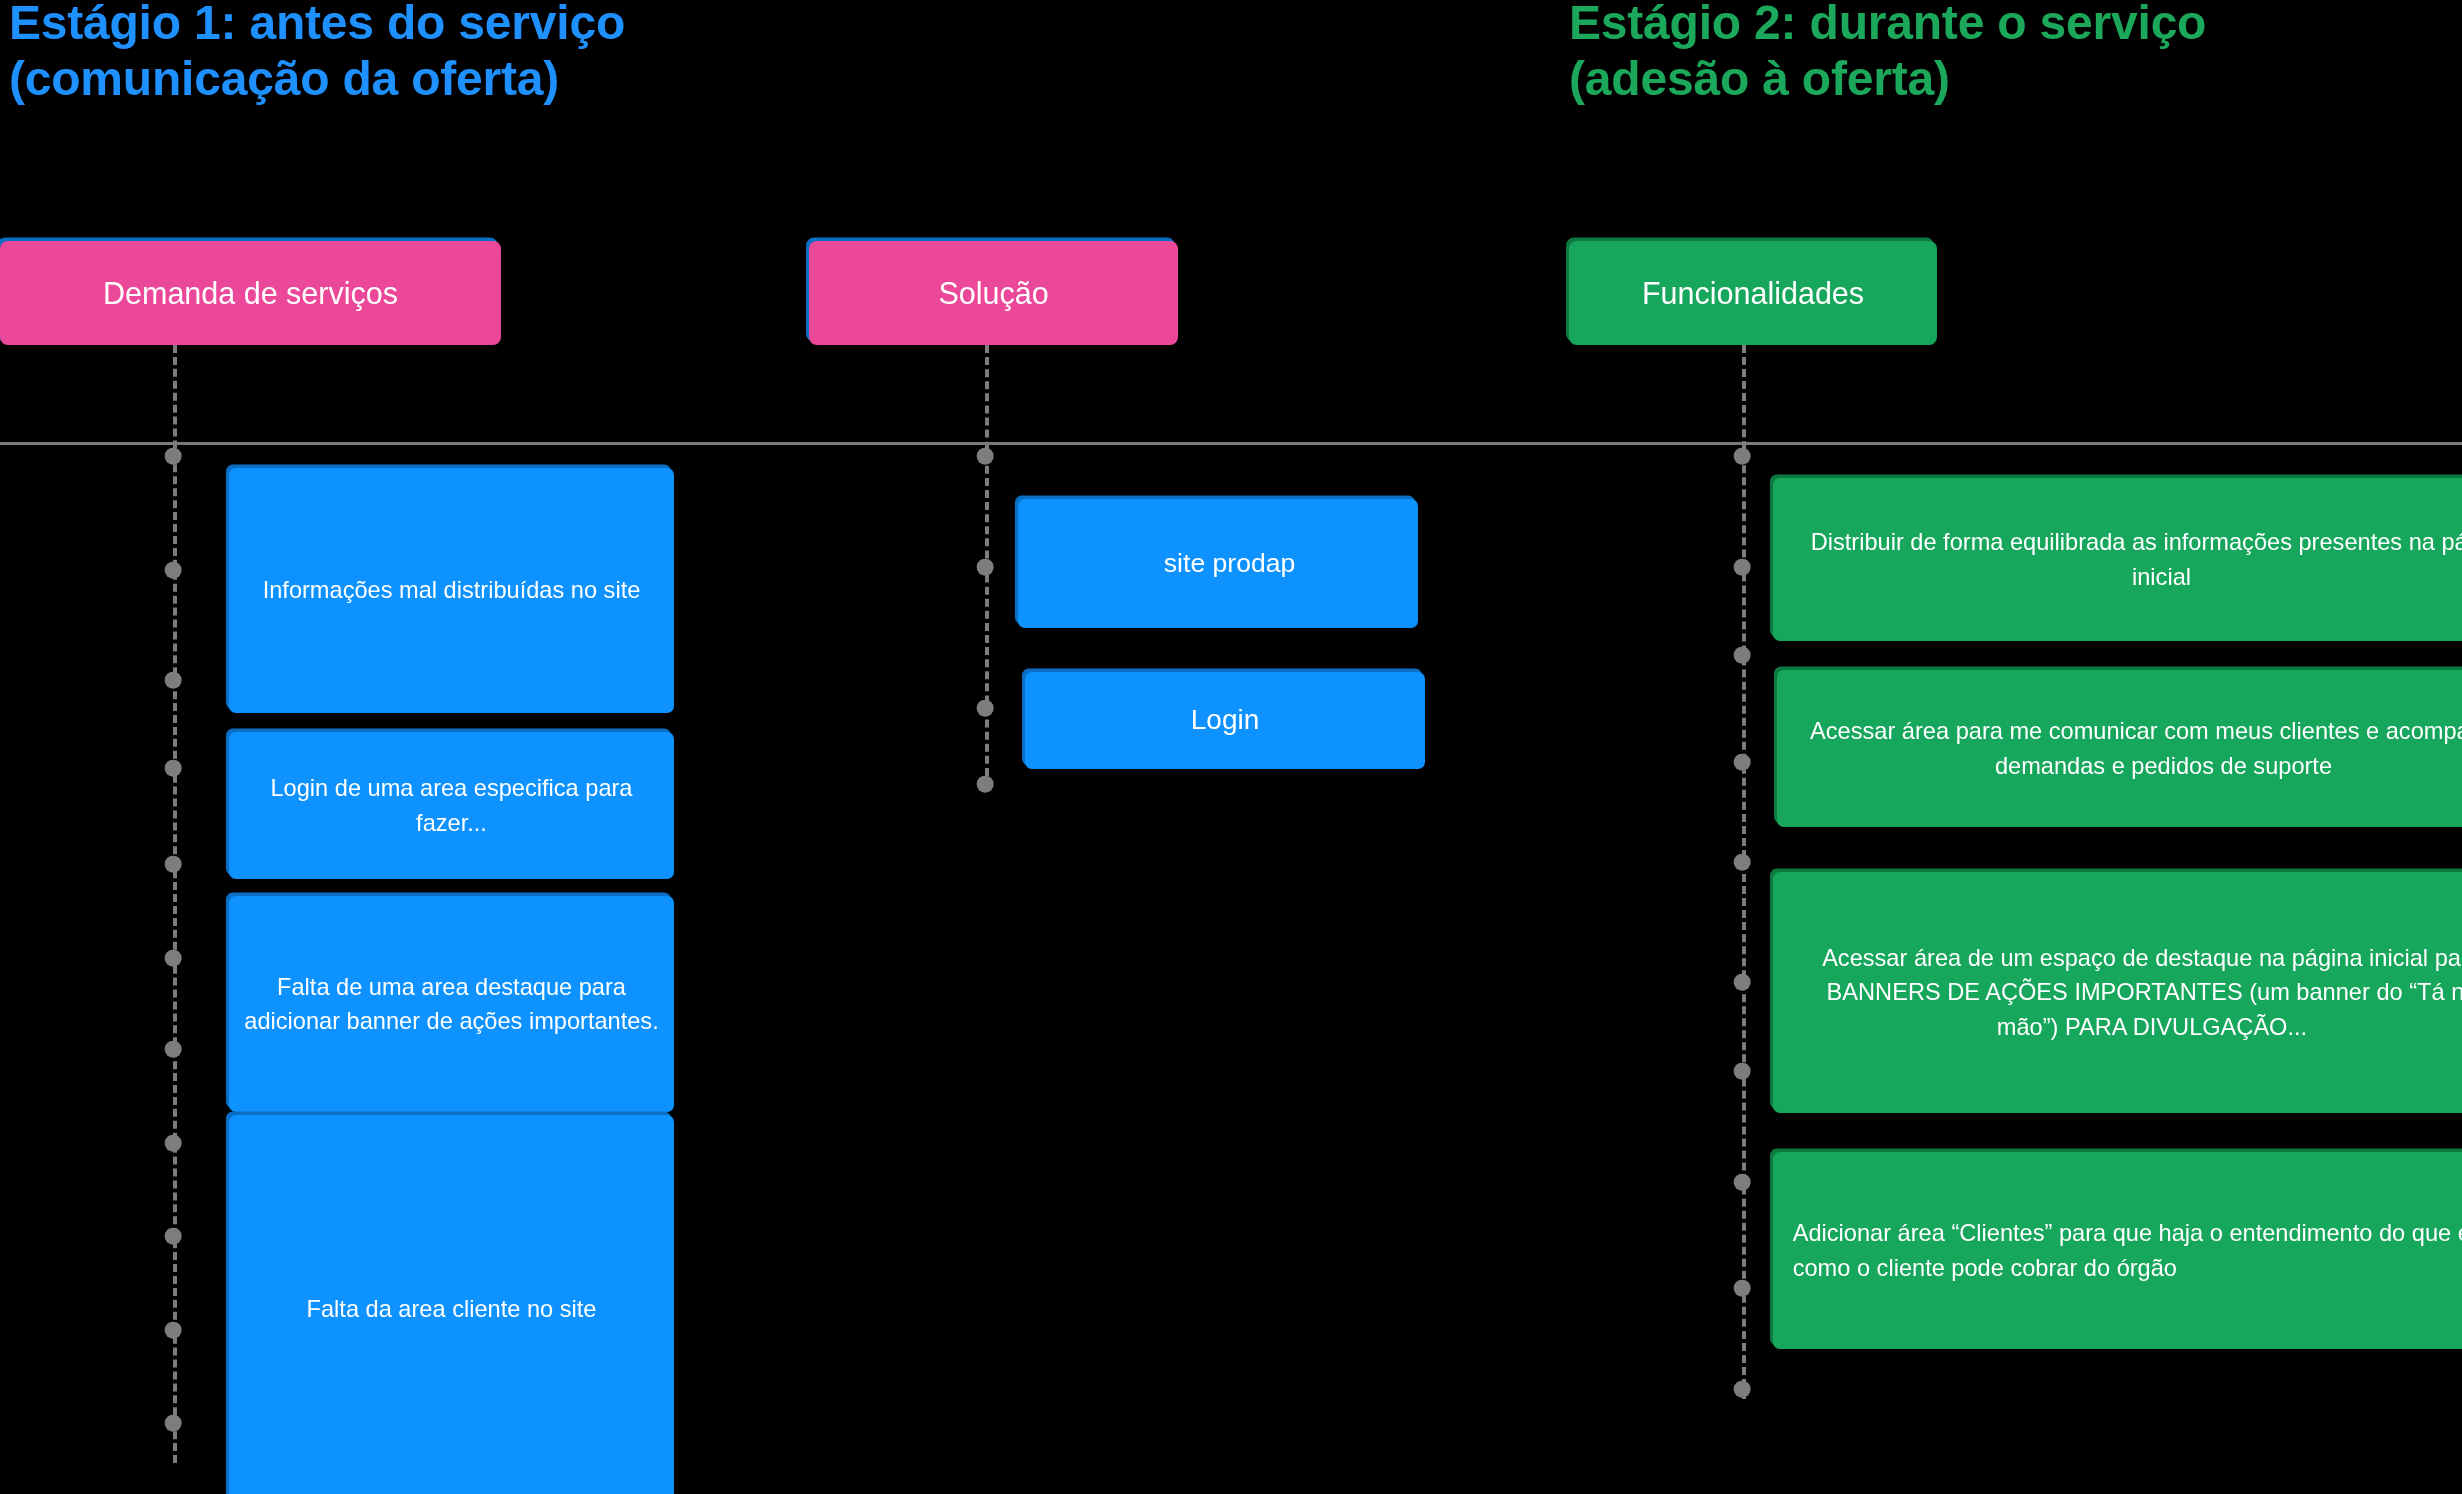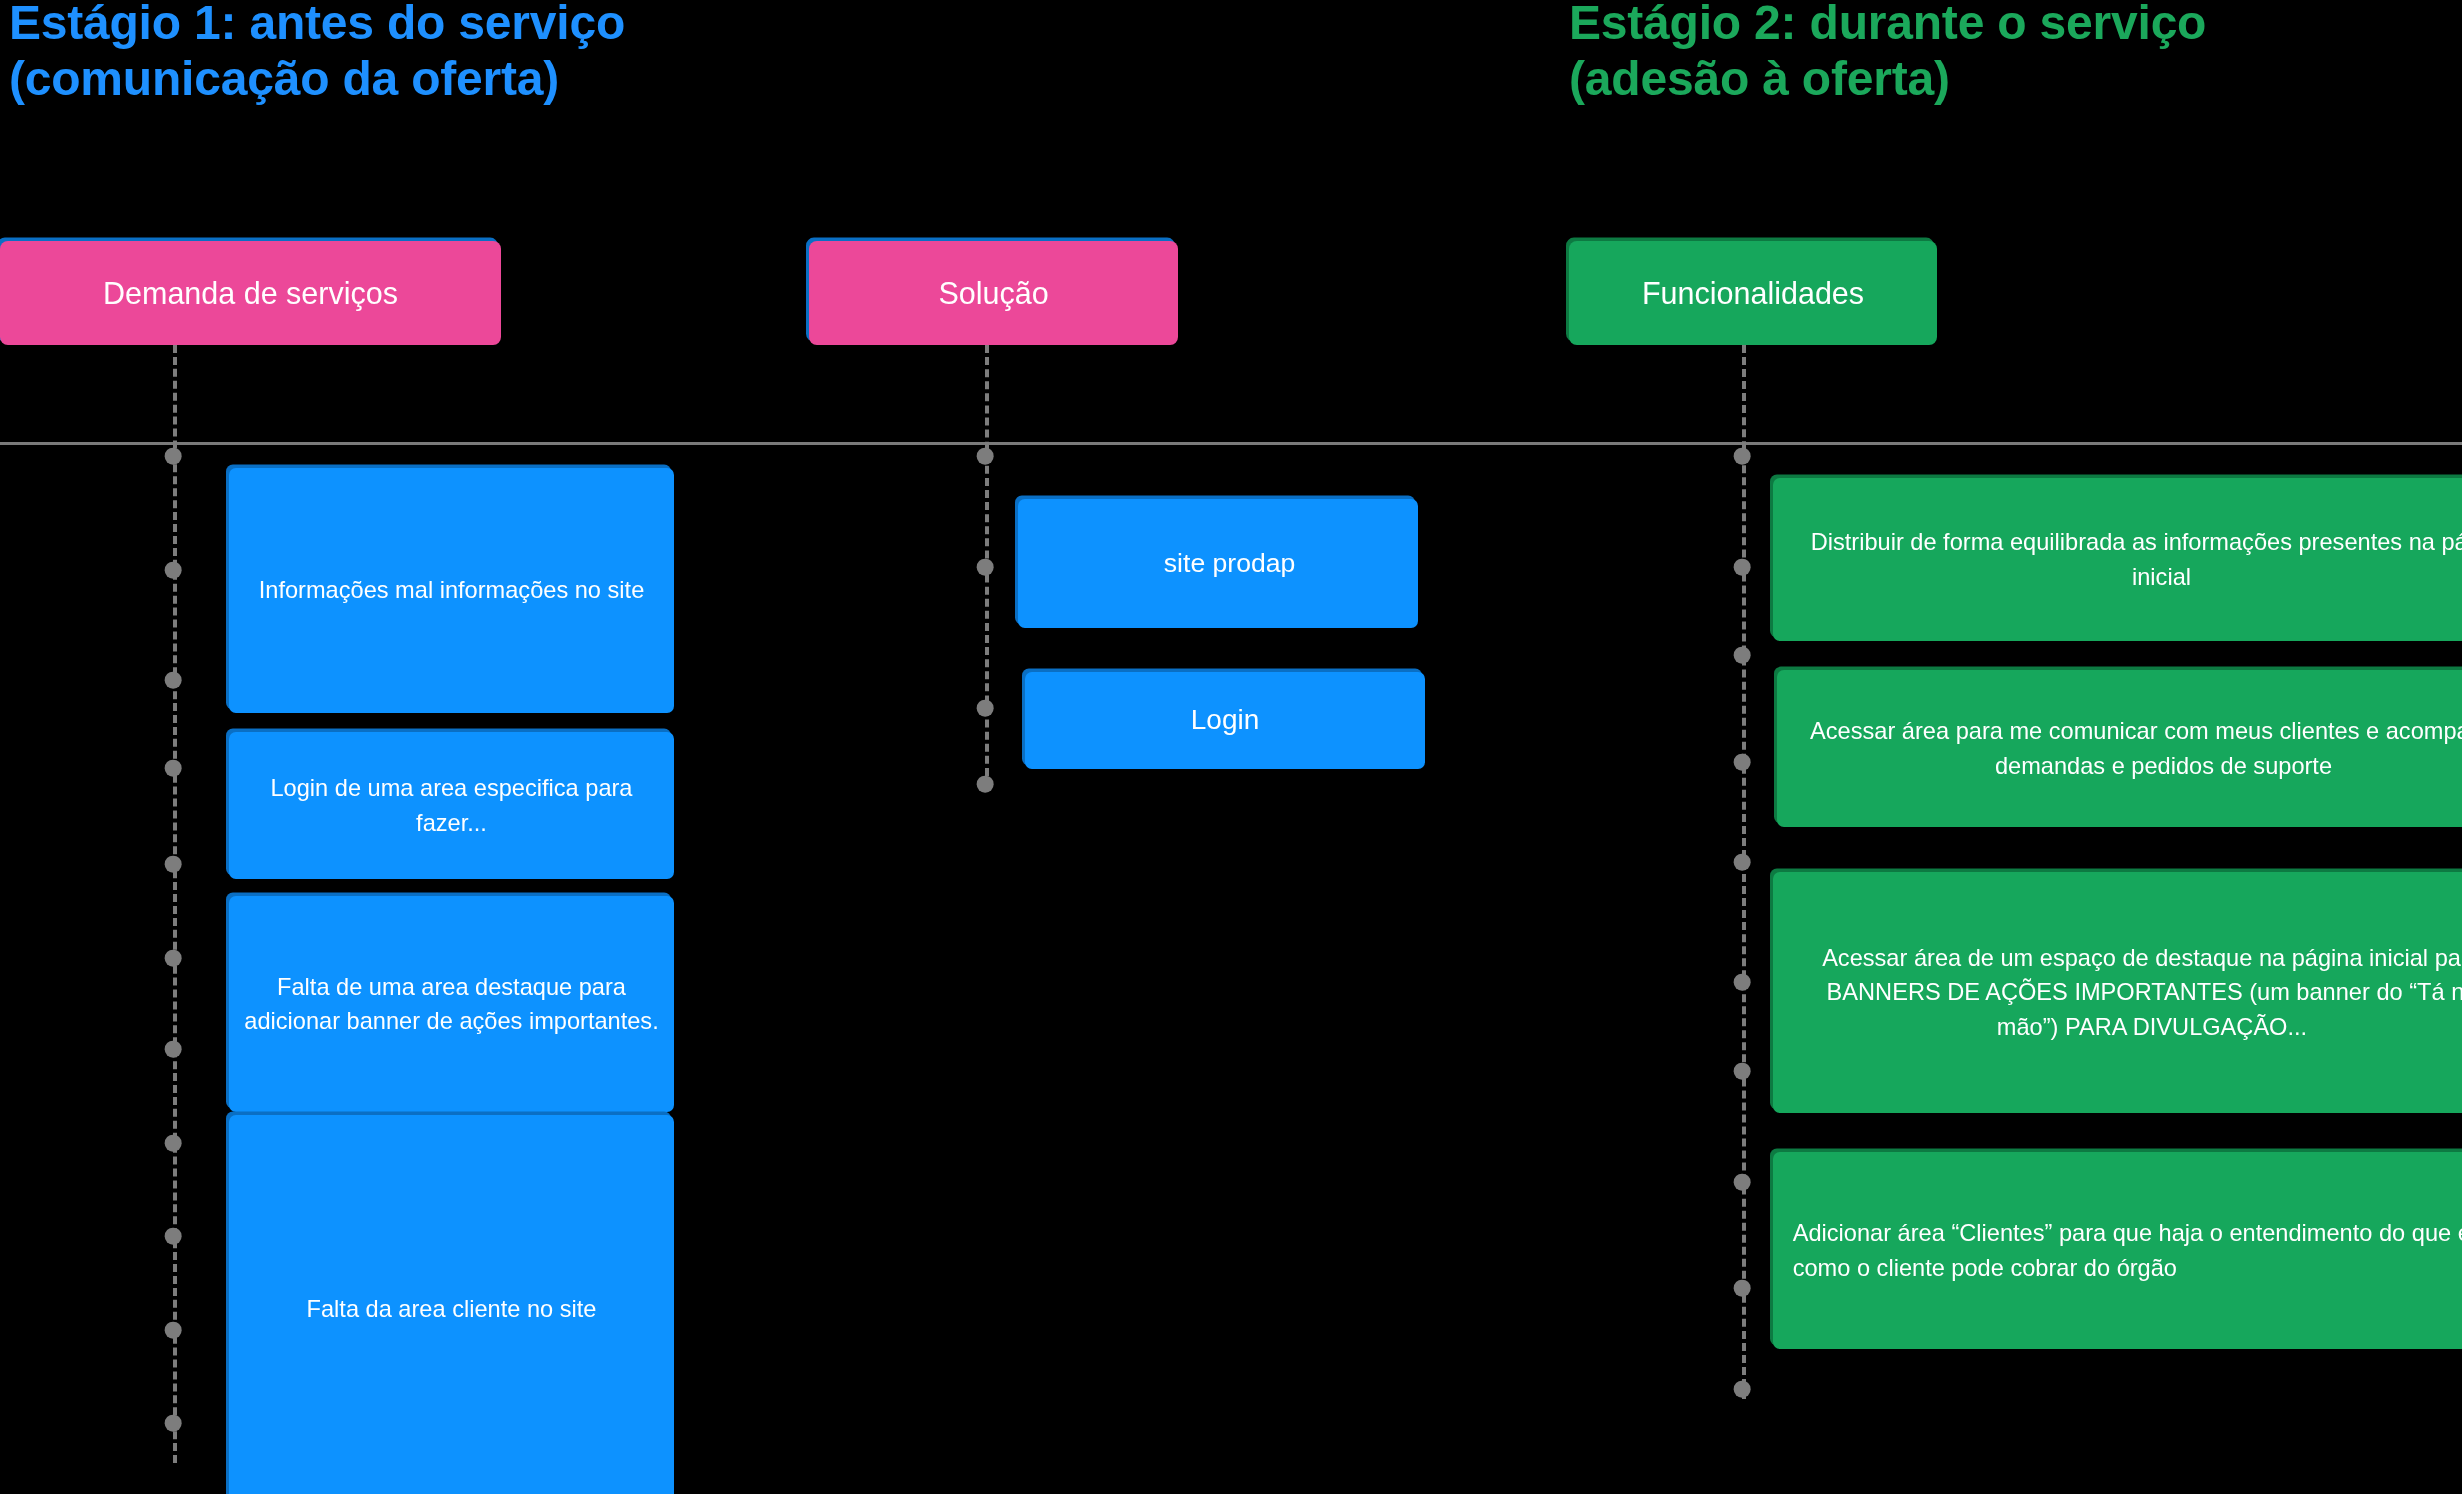--- a/index.html
+++ b/index.html
@@ -44,21 +44,21 @@
 <div class="dot" style="left:173px;top:680px;"></div>
 <div class="dot" style="left:173px;top:768px;"></div>
 <div class="dot" style="left:173px;top:864px;"></div>
 <div class="dot" style="left:173px;top:958px;"></div>
 <div class="dot" style="left:173px;top:1049px;"></div>
 <div class="dot" style="left:173px;top:1143px;"></div>
 <div class="dot" style="left:173px;top:1236px;"></div>
 <div class="dot" style="left:173px;top:1330px;"></div>
 <div class="dot" style="left:173px;top:1423px;"></div>
 
-<div class="card blue" style="left:229px;top:468px;width:445px;height:245px;font-size:23.6px;">Informações mal informações no site</div>
+<div class="card blue" style="left:229px;top:468px;width:445px;height:245px;font-size:23.6px;">Informações mal distribuídas no site</div>
 <div class="card blue" style="left:229px;top:732px;width:445px;height:147px;font-size:23.6px;">Login de uma area especifica para fazer...</div>
 <div class="card blue" style="left:229px;top:896px;width:445px;height:216px;font-size:23.6px;">Falta de uma area destaque para adicionar banner de ações importantes.</div>
 <div class="card blue" style="left:229px;top:1115px;width:445px;height:389px;font-size:23.6px;">Falta da area cliente no site</div>
 
 <div class="card hdr blue" style="left:809px;top:241px;width:369px;height:104px;">Solução</div>
 <div class="track" style="left:985px;top:345px;height:443px;"></div>
 <div class="dot" style="left:985px;top:456px;"></div>
 <div class="dot" style="left:985px;top:567px;"></div>
 <div class="dot" style="left:985px;top:708px;"></div>
 <div class="dot" style="left:985px;top:784px;"></div>

